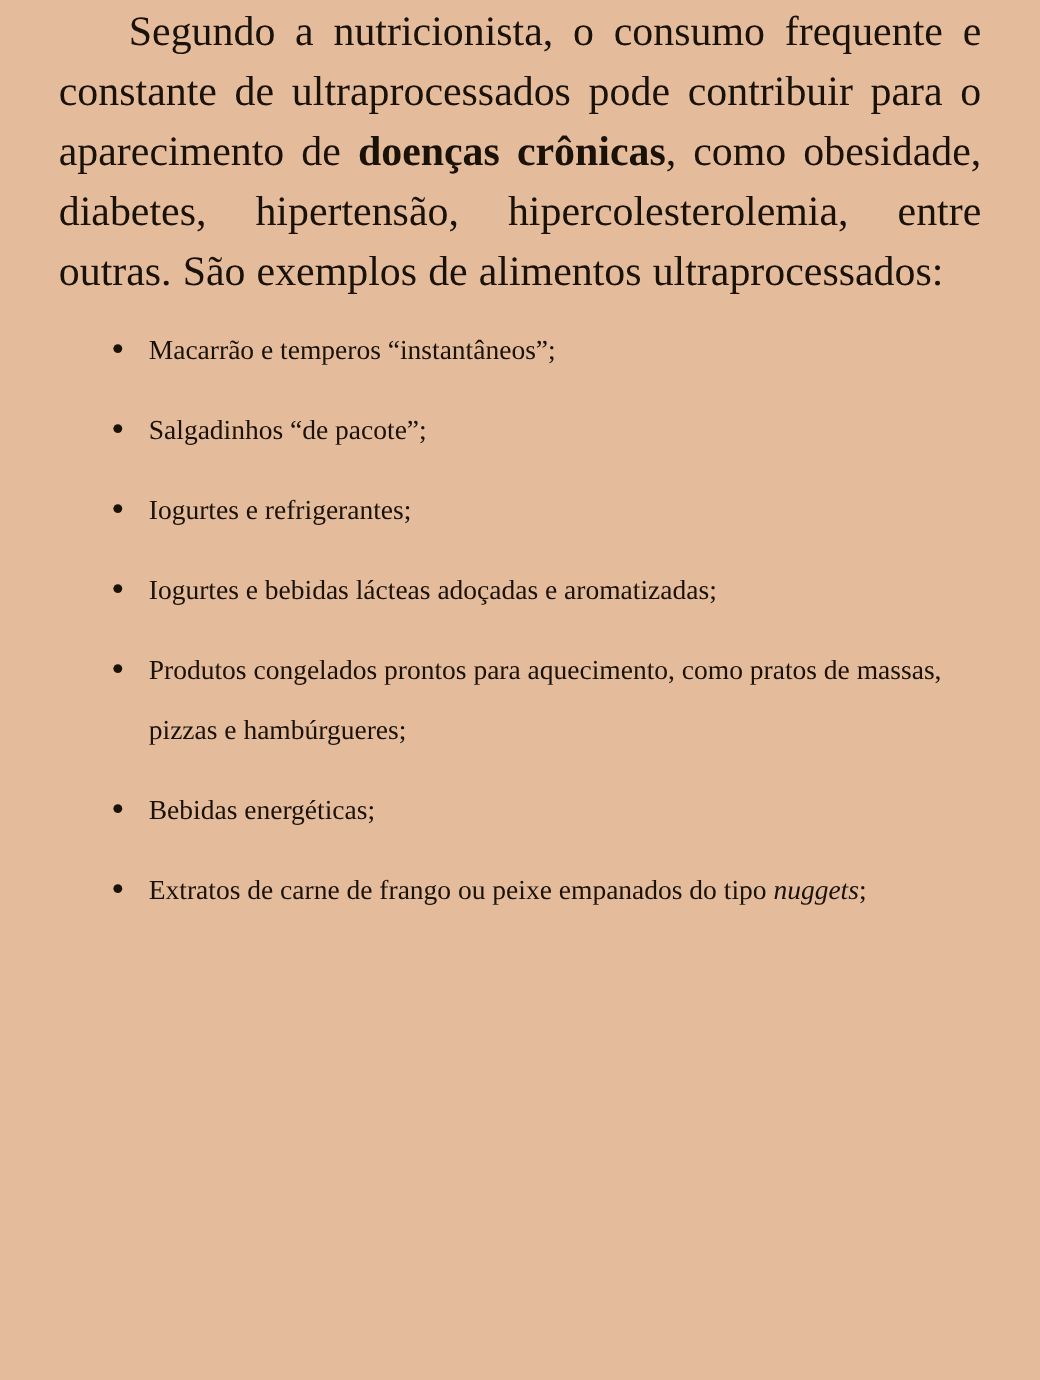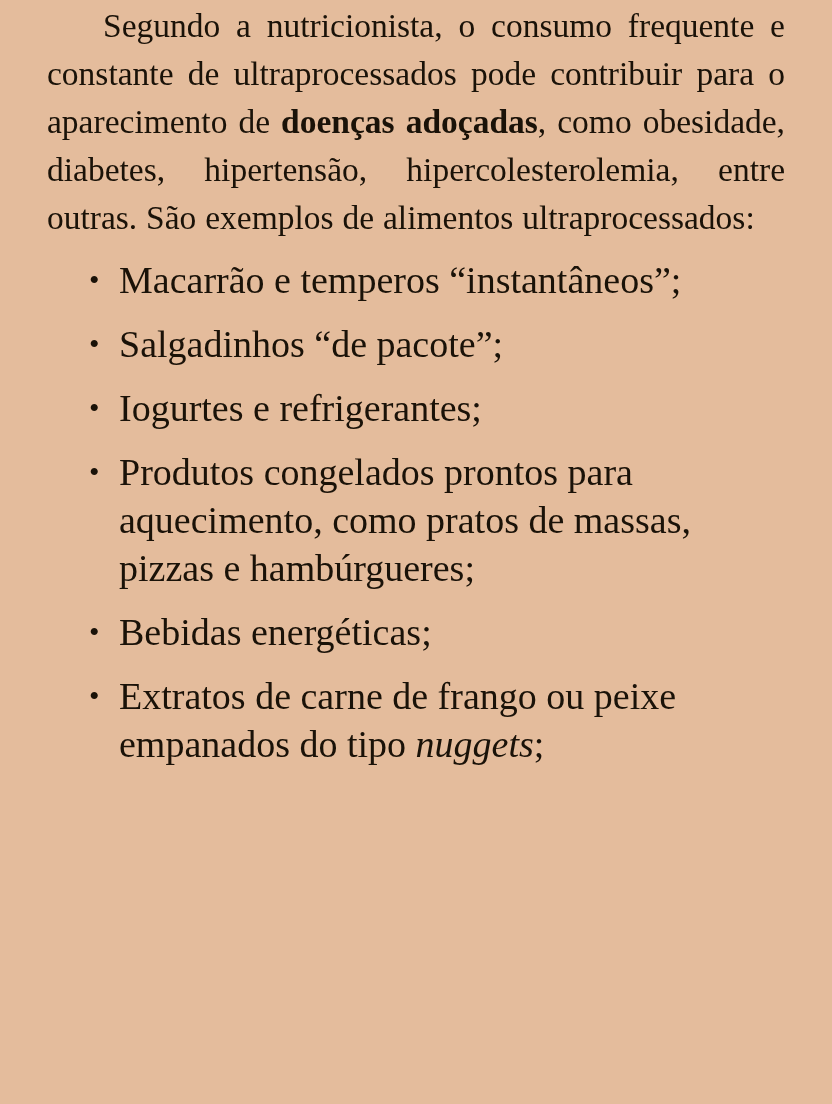--- a/index.html
+++ b/index.html
@@ -45,21 +45,21 @@
     list-style: none;
     margin: 0;
     padding: 0;
     padding-top: 14px;
   }
 
   .food-list-item {
     position: relative;
     margin: 0;
     padding-left: 72px;
-    font-size: 38px;
+    font-size: 22px;
     line-height: 48px;
     margin-bottom: 16px;
     text-align: left;
   }
 
   .food-list-item::before {
     content: "\2022";
     position: absolute;
     left: 42px;
     top: 0;
@@ -69,24 +69,25 @@
 
   .food-list-item em {
     font-style: italic;
   }
 </style>
 </head>
 <body style="background: rgb(228, 188, 156); color: rgb(26, 18, 8);">
 
 <div class="page" style="background: rgb(228, 188, 156);">
 
-  <p class="body-paragraph"><span>Segundo a nutricionista, o consumo frequente e constante de ultraprocessados pode contribuir para o aparecimento de </span><b>doenças adoçadas</b><span>, como obesidade, diabetes, hipertensão, hipercolesterolemia, entre outras. São exemplos de alimentos ultraprocessados:</span></p>
+  <p class="body-paragraph"><span>Segundo a nutricionista, o consumo frequente e constante de ultraprocessados pode contribuir para o aparecimento de </span><b>doenças crônicas</b><span>, como obesidade, diabetes, hipertensão, hipercolesterolemia, entre outras. São exemplos de alimentos ultraprocessados:</span></p>
 
   <ul class="food-list">
     <li class="food-list-item"><span>Macarrão e temperos “instantâneos”;</span></li>
     <li class="food-list-item"><span>Salgadinhos “de pacote”;</span></li>
     <li class="food-list-item"><span>Iogurtes e refrigerantes;</span></li>
+    <li class="food-list-item"><span>Iogurtes e bebidas lácteas adoçadas e aromatizadas;</span></li>
     <li class="food-list-item"><span>Produtos congelados prontos para aquecimento, como pratos de massas, pizzas e hambúrgueres;</span></li>
     <li class="food-list-item"><span>Bebidas energéticas;</span></li>
     <li class="food-list-item"><span>Extratos de carne de frango ou peixe empanados do tipo </span><em>nuggets</em><span>;</span></li>
   </ul>
 
 </div>
 
 </body></html>

